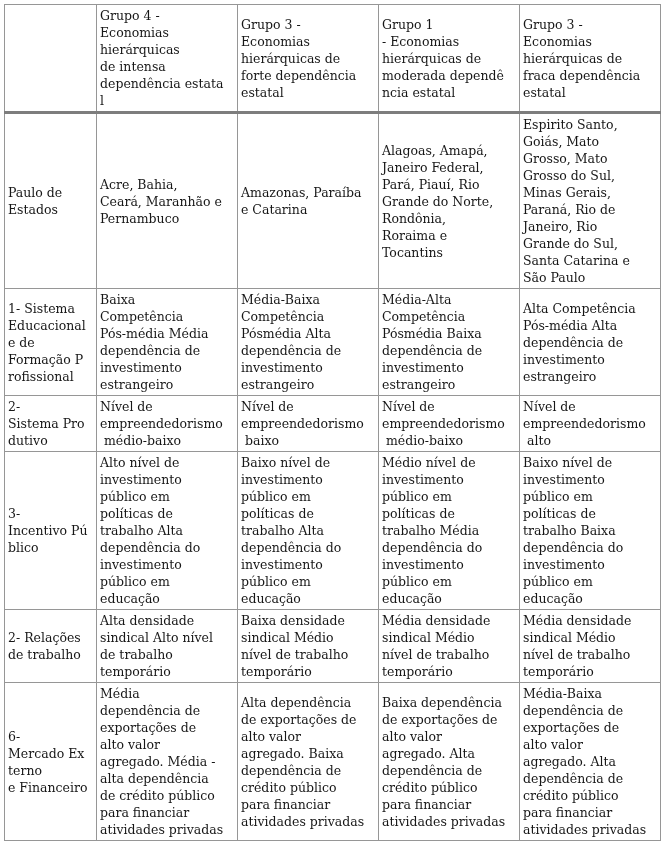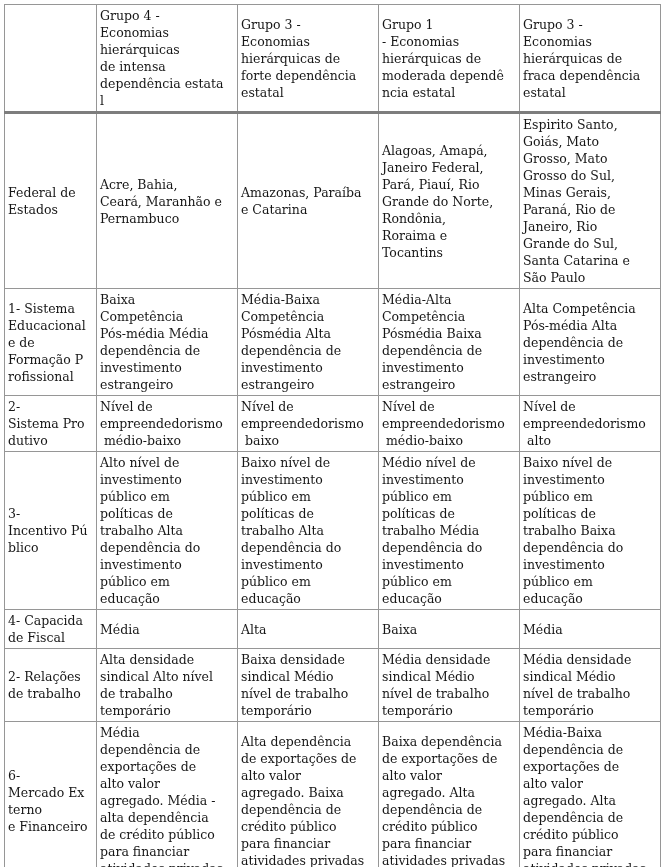--- a/index.html
+++ b/index.html
@@ -72,21 +72,21 @@
 ncia estatal</th>
         <th>Grupo 3 -
 Economias
 hierárquicas de
 fraca dependência
 estatal</th>
       </tr>
     </thead>
     <tbody>
         <tr>
-          <th>Federal de
+          <th>Paulo de
 Estados</th>
           <td>Acre, Bahia,
 Ceará, Maranhão e
 Pernambuco</td>
           <td>Amazonas, Paraíba
 e Catarina</td>
           <td>Alagoas, Amapá,
 Janeiro Federal,
 Pará, Piauí, Rio
 Grande do Norte,
@@ -186,28 +186,20 @@
 investimento
 público em
 políticas de
 trabalho Baixa
 dependência do
 investimento
 público em
 educação</td>
         </tr>
         <tr>
-          <th>4- Capacida
-de Fiscal</th>
-          <td>Média</td>
-          <td>Alta</td>
-          <td>Baixa</td>
-          <td>Média</td>
-        </tr>
-        <tr>
           <th>2- Relações
 de trabalho</th>
           <td>Alta densidade
 sindical Alto nível
 de trabalho
 temporário</td>
           <td>Baixa densidade
 sindical Médio
 nível de trabalho
 temporário</td>

